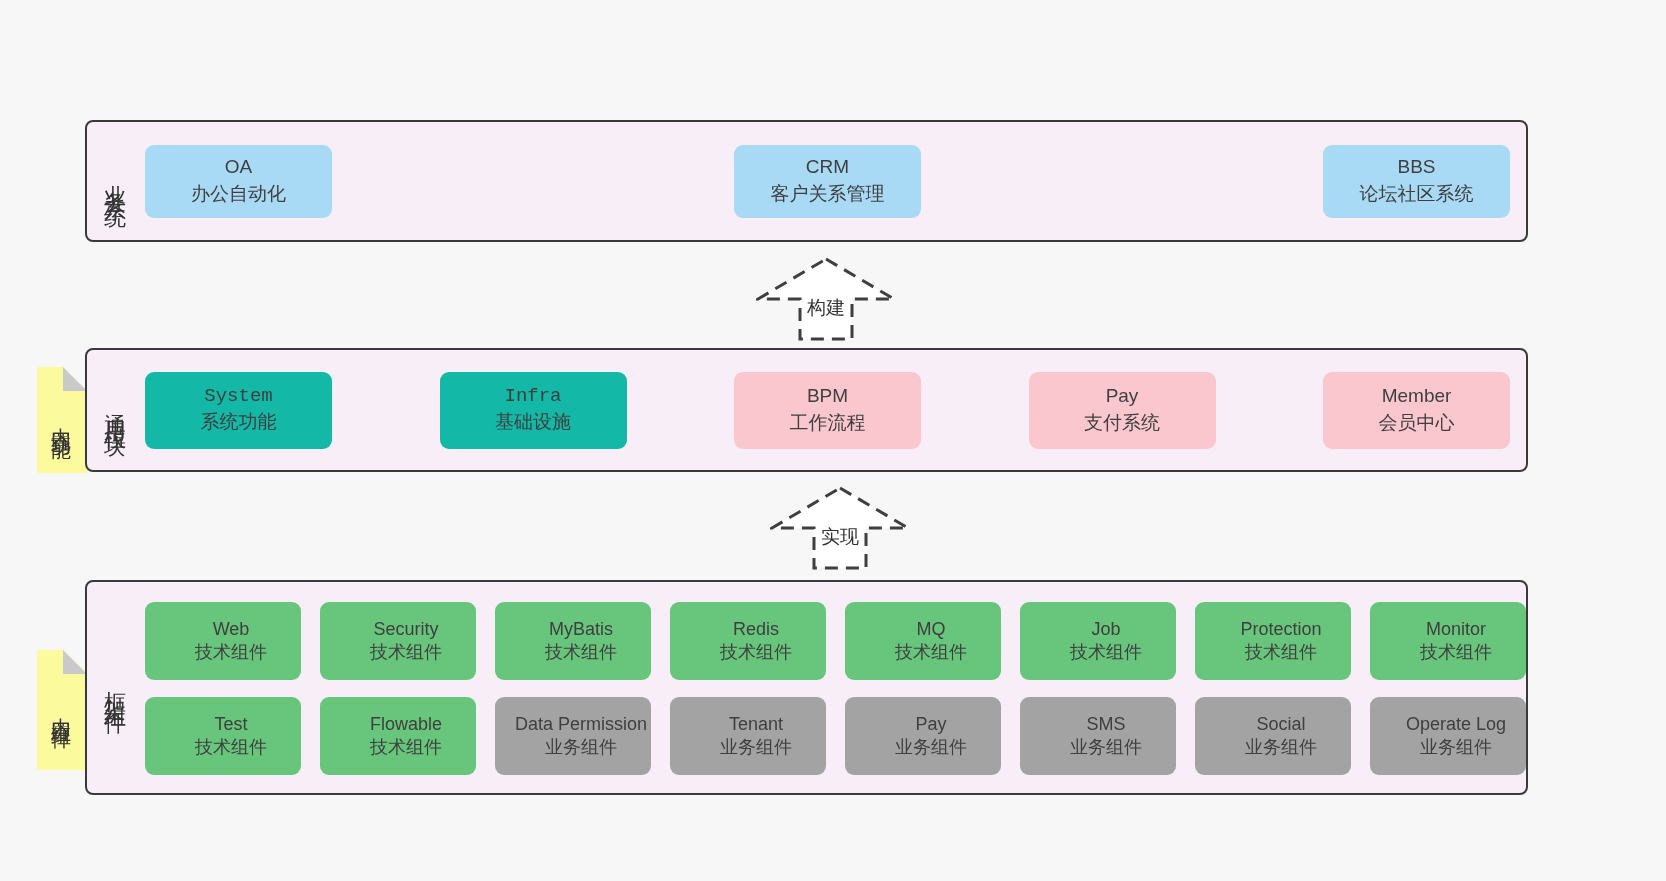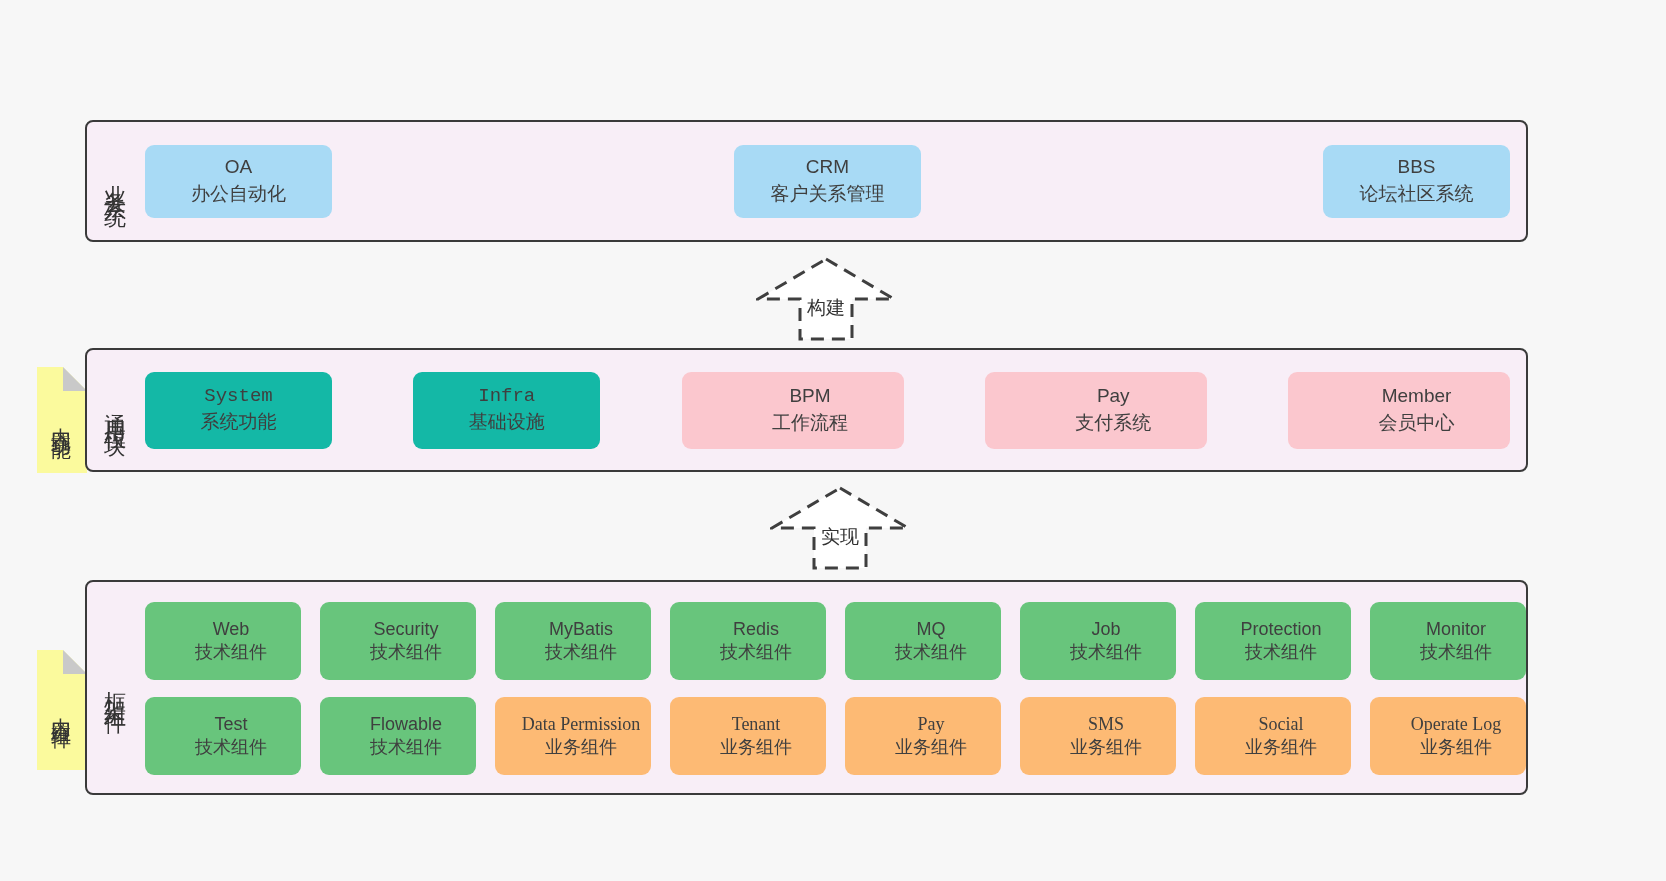--- a/index.html
+++ b/index.html
@@ -27,23 +27,23 @@
     display:flex; justify-content:space-between; align-items:center;
   }
   .box {
     width:187px; height:73px; border-radius:9px;
     display:flex; flex-direction:column; justify-content:center; align-items:center;
     text-align:center; font-size:19px; line-height:1.42; color:#3f3f3f;
   }
   .layer-2 .box { height:77px; }
   .box.blue  { background:#a8daf5; }
   .box.red   { background:#14b8a6;font-family:Liberation Mono, monospace; }
-  .box.pink  { background:#fbc7ce;padding-left:35px; }
+  .box.pink  { background:#fbc7ce; }
   .box.green { background:#68c57c; }
-  .box.lightgreen { background:#fdba74;font-family:Liberation Serif, serif; }
+  .box.lightgreen { background:#a3a3a3; }
   .grid {
     position:absolute; left:58px; right:16px; top:20px; bottom:18px;
     display:grid; grid-template-columns:repeat(8,140px);
     justify-content:space-between; align-content:space-between;
   }
   .box.small { width:140px; height:78px; font-size:18px; line-height:1.3;padding-left:16px; }
   .arrow { position:absolute; width:140px; height:84px; z-index:1; }
   .arrow-1 { left:756px; top:257px; }
   .arrow-2 { left:770px; top:486px; }
   .arrow text { font-size:19px; fill:#333; font-family:"Liberation Sans","DejaVu Sans",sans-serif; }

